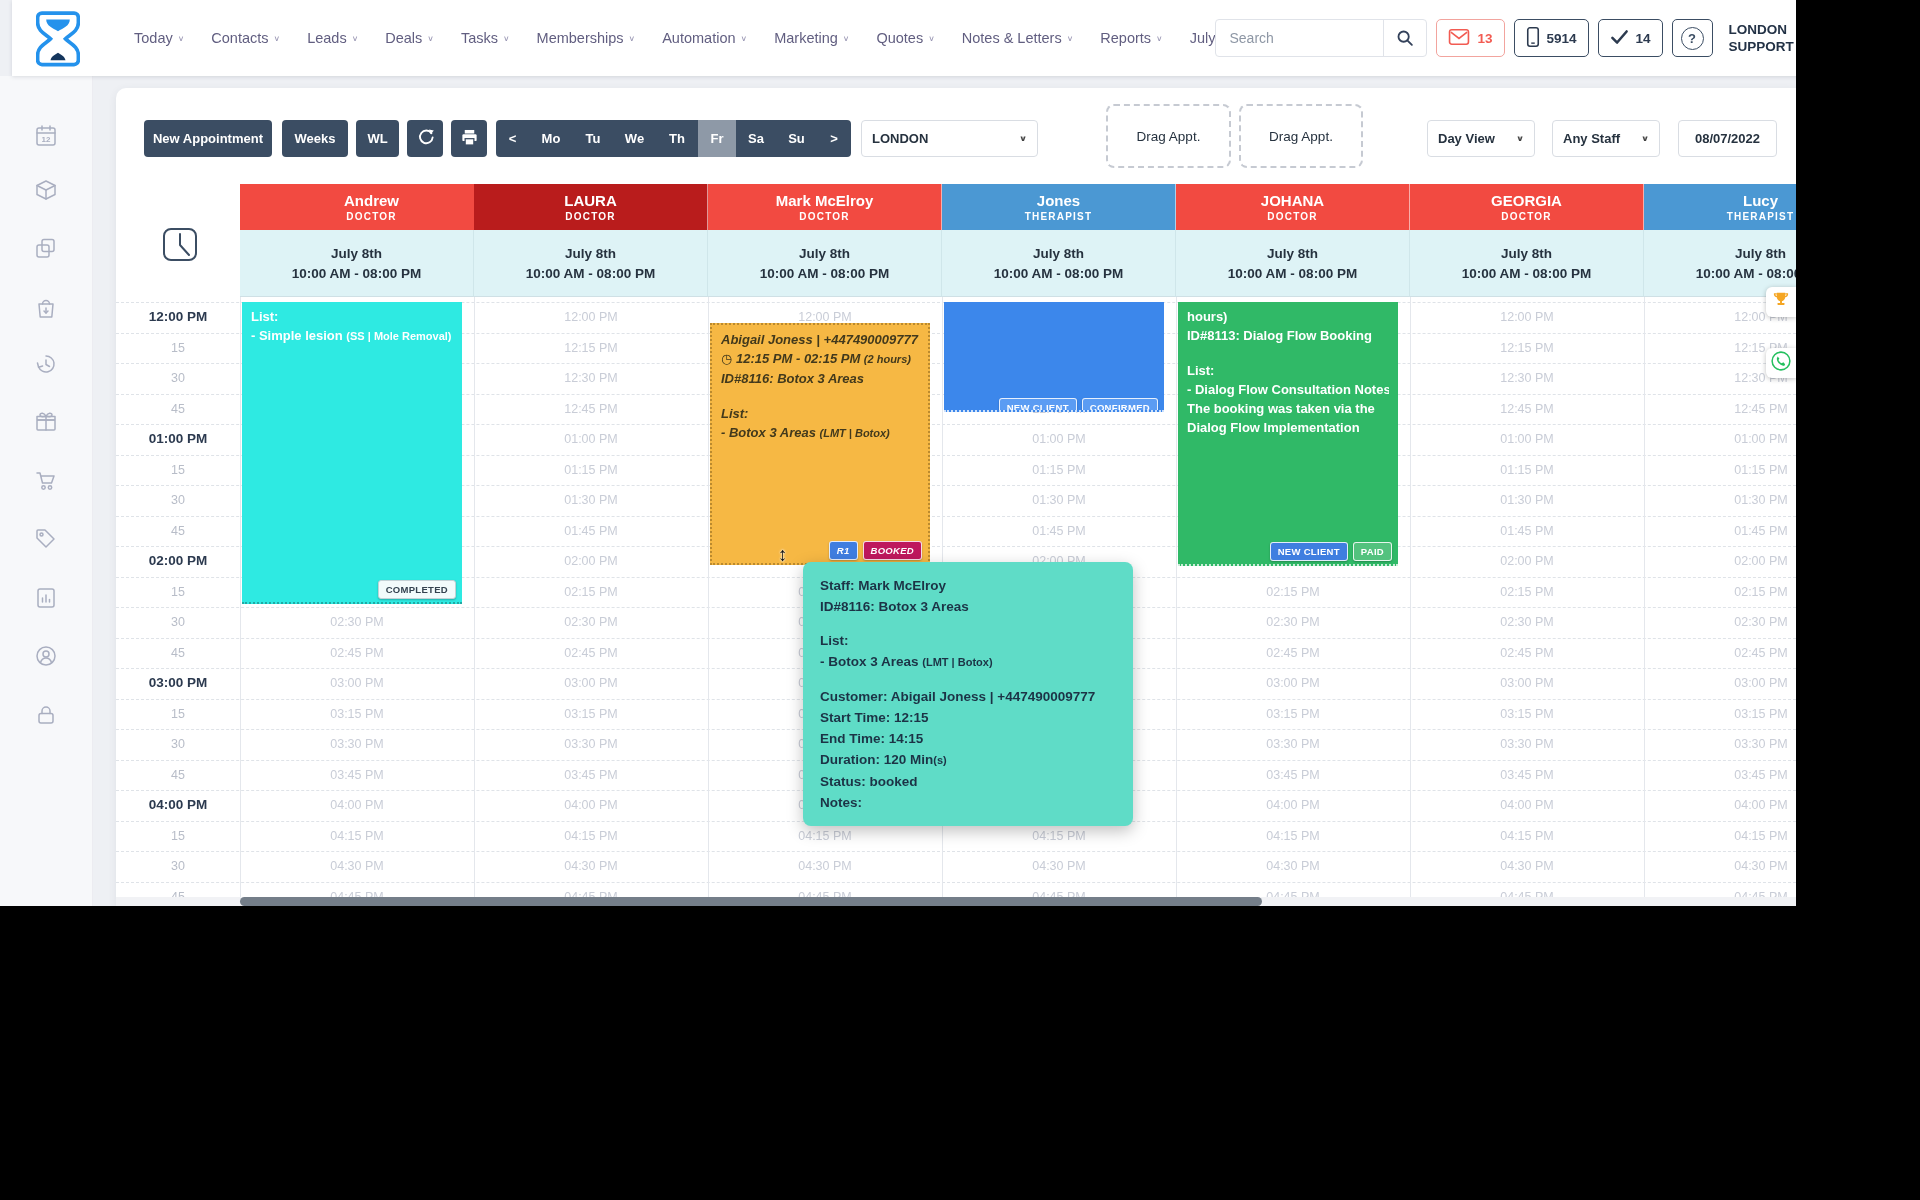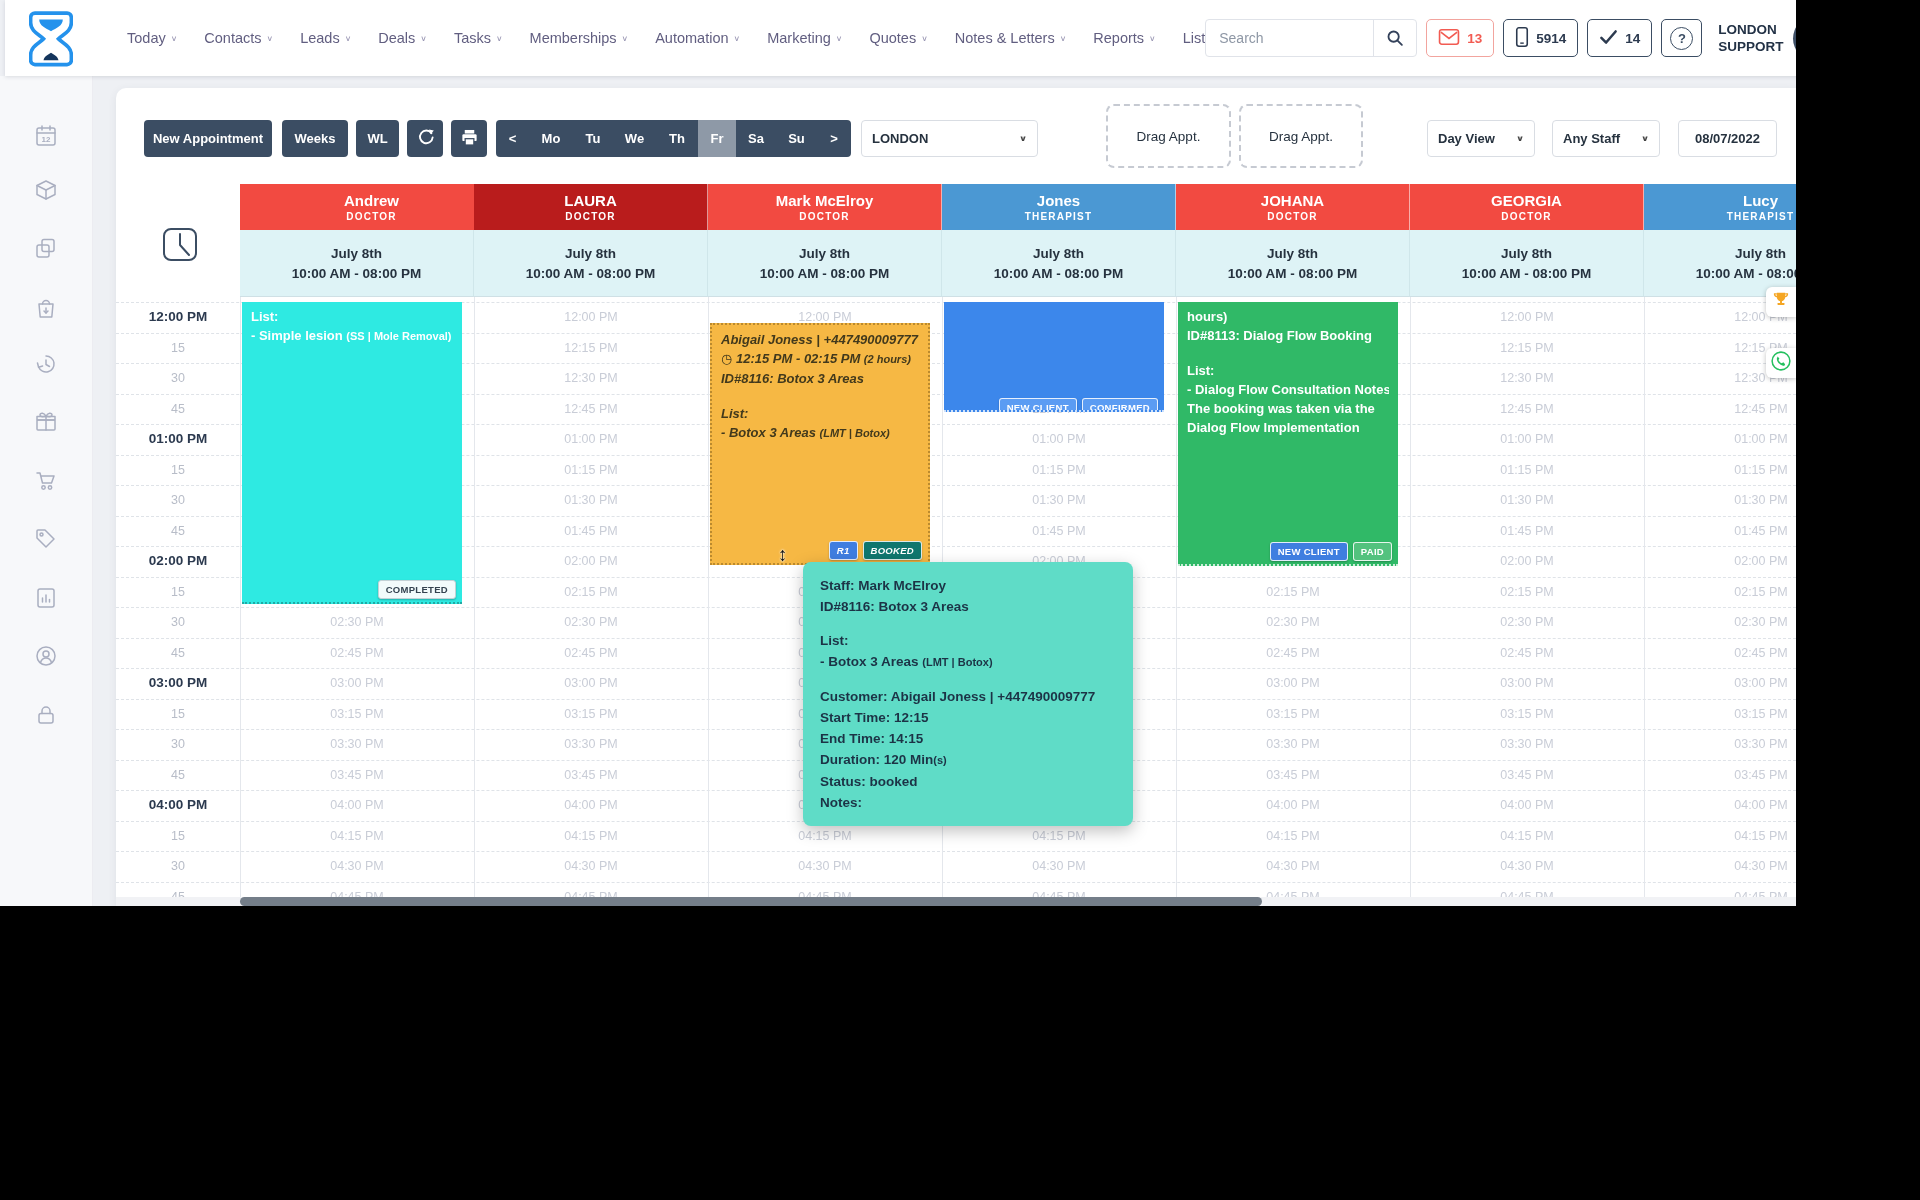--- a/index.html
+++ b/index.html
@@ -1,21 +1,21 @@
 <!DOCTYPE html>
 <html><head>
 <meta charset="utf-8">
 <style>
   html,body{margin:0;padding:0;}
   body{width:1920px;height:1200px;background:#000;position:relative;
        font-family:"Liberation Sans","DejaVu Sans",sans-serif;overflow:hidden;}
   .app{position:absolute;left:0;top:0;width:1796px;height:906px;background:#eef0f4;overflow:hidden;}
 
   
-  .nav{position:absolute;left:5px;top:0;width:1796px;height:76px;background:#fff;display:flex;align-items:center;
+  .nav{position:absolute;left:12px;top:0;width:1796px;height:76px;background:#fff;display:flex;align-items:center;
        padding:0 24px;box-sizing:border-box;box-shadow:0 1px 4px rgba(40,50,70,.14);z-index:100;}
   .logo{width:44px;height:60px;flex:0 0 auto;margin-top:6px;}
   .menu{display:flex;gap:27px;margin-left:54px;}
   .mi{display:flex;align-items:center;gap:5px;color:#615e80;font-size:14.5px;font-weight:500;cursor:pointer;white-space:nowrap;}
   .chev{font-size:9px;color:#9a97b4;transform:scaleY(.85);}
   .nav-right{margin-left:auto;display:flex;align-items:center;gap:9px;}
   .search{width:212px;height:38px;border:1px solid #e0e3e9;border-radius:4px;display:flex;align-items:stretch;background:#fff;box-sizing:border-box;}
   .search input{border:0;outline:0;flex:1;min-width:0;padding:0 13px;font-size:14px;color:#333;font-family:inherit;background:transparent;}
   .search input::placeholder{color:#8e97a5;}
   .s-sep{width:1px;background:#e0e3e9;}
@@ -145,21 +145,21 @@
         </div>
         <div class="mi">
           <span>Notes &amp; Letters</span>
           <span class="chev">∨</span>
         </div>
         <div class="mi">
           <span>Reports</span>
           <span class="chev">∨</span>
         </div>
         <div class="mi">
-          <span>List</span>
+          <span>July</span>
         </div>
       </nav>
     <div class="nav-right">
       <div class="search">
         <input placeholder="Search" style="">
         <div class="s-sep"></div>
         <div class="s-btn">
           <svg width="22" height="22" viewBox="0 0 24 24">
               <circle cx="10.5" cy="10.5" r="5.6" fill="none" stroke="#33415a" stroke-width="2"></circle>
               <line x1="14.8" y1="14.8" x2="19.5" y2="19.5" stroke="#33415a" stroke-width="2" stroke-linecap="round"></line>
@@ -572,21 +572,21 @@
       </div>
       <div class="appt" style="left:594px;top:235px;height:242px;background:#f6b844;color:#42391c;border:2px dotted rgba(100,70,15,.4);font-style:italic;">
         <div class="appt-line ttl">Abigail Joness | +447490009777</div>
         <div class="appt-line"><span>◷ </span>12:15 PM - 02:15 PM <span class="sm">(2 hours)</span></div>
         <div class="appt-line">ID#8116: Botox 3 Areas</div>
         <div class="appt-blank"></div>
         <div class="appt-line">List:</div>
         <div class="appt-line">- Botox 3 Areas <span class="sm">(LMT | Botox)</span></div>
         <div class="badges" style="bottom:3px">
           <span class="badge" style="background:#3f7ee0">R1</span>
-          <span class="badge" style="background:#0f766e">BOOKED</span>
+          <span class="badge" style="background:#be185d">BOOKED</span>
         </div>
       </div>
       <div class="col-head" style="left:826px;width:234px;background:#4b98d3">
         <span class="nm">Jones</span>
         <span class="rl">THERAPIST</span>
       </div>
       <div class="col-sub" style="left:826px;width:234px">
         <span>July 8th</span>
         <span>10:00 AM - 08:00 PM</span>
       </div>

